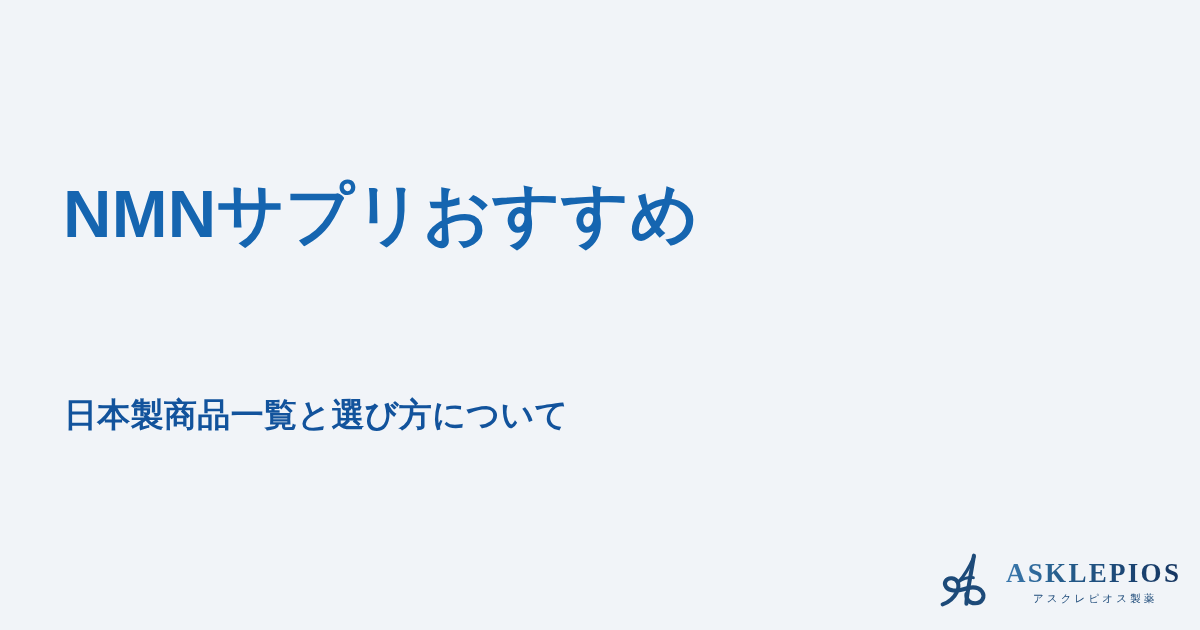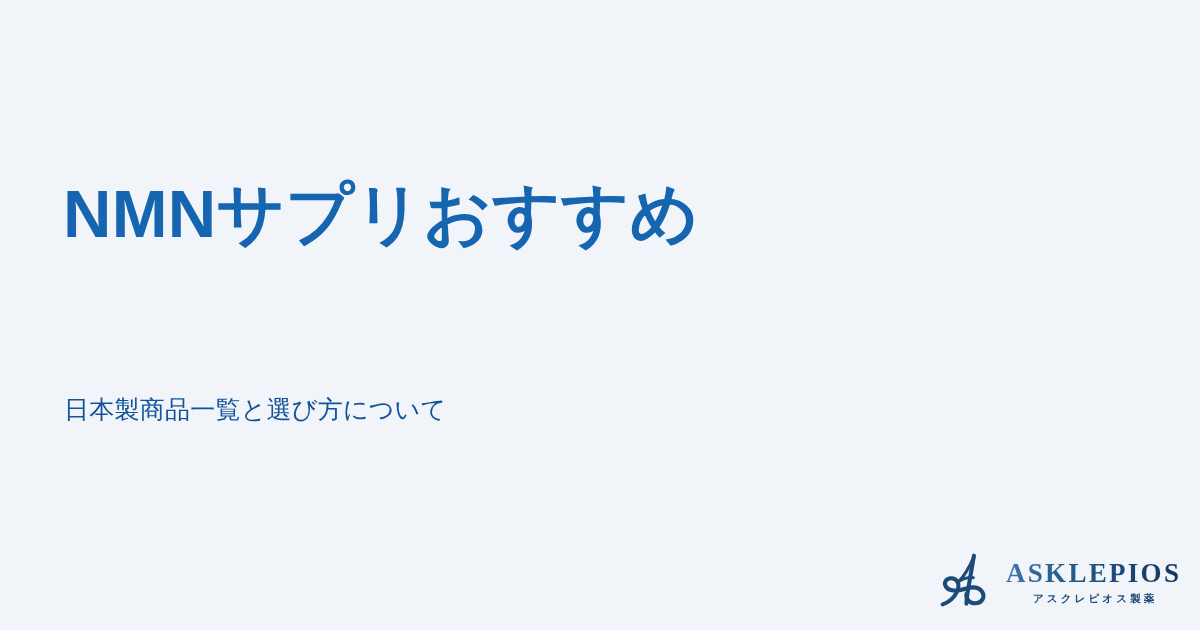--- a/index.html
+++ b/index.html
@@ -40,23 +40,23 @@
     color:#1565b0;
     letter-spacing:0.005em;
     white-space:nowrap;
   }
 
   
   .subtitle {
     position:absolute;
     left:64px;
     top:392px;
-    font-size:25px;
+    font-size:33px;
     line-height:1.4;
-    font-weight:400;
+    font-weight:700;
     color:#12539c;
     letter-spacing:0.01em;
     white-space:nowrap;
   }
 
   
   .logo {
     position:absolute;
     left:938px;
     top:548px;
@@ -93,21 +93,21 @@
     background-clip:text;
     -webkit-text-fill-color:transparent;
     color:#1d4a79;
     white-space:nowrap;
   }
 
   .logo-sub {
     margin-top:6px;
     font-size:10.5px;
     line-height:1;
-    font-weight:700;
+    font-weight:400;
     letter-spacing:0.30em;
     text-indent:0.30em;
     color:#1d4a79;
     white-space:nowrap;
   }
 </style>
 </head>
 <body>
 
 <div class="card">

